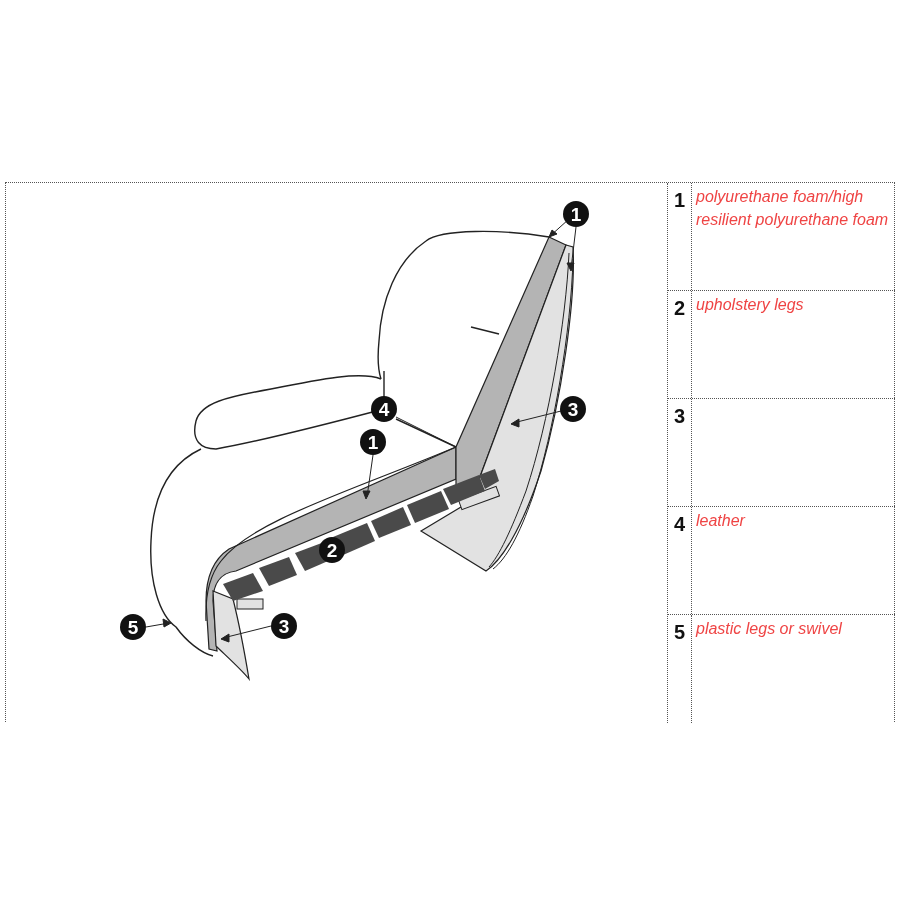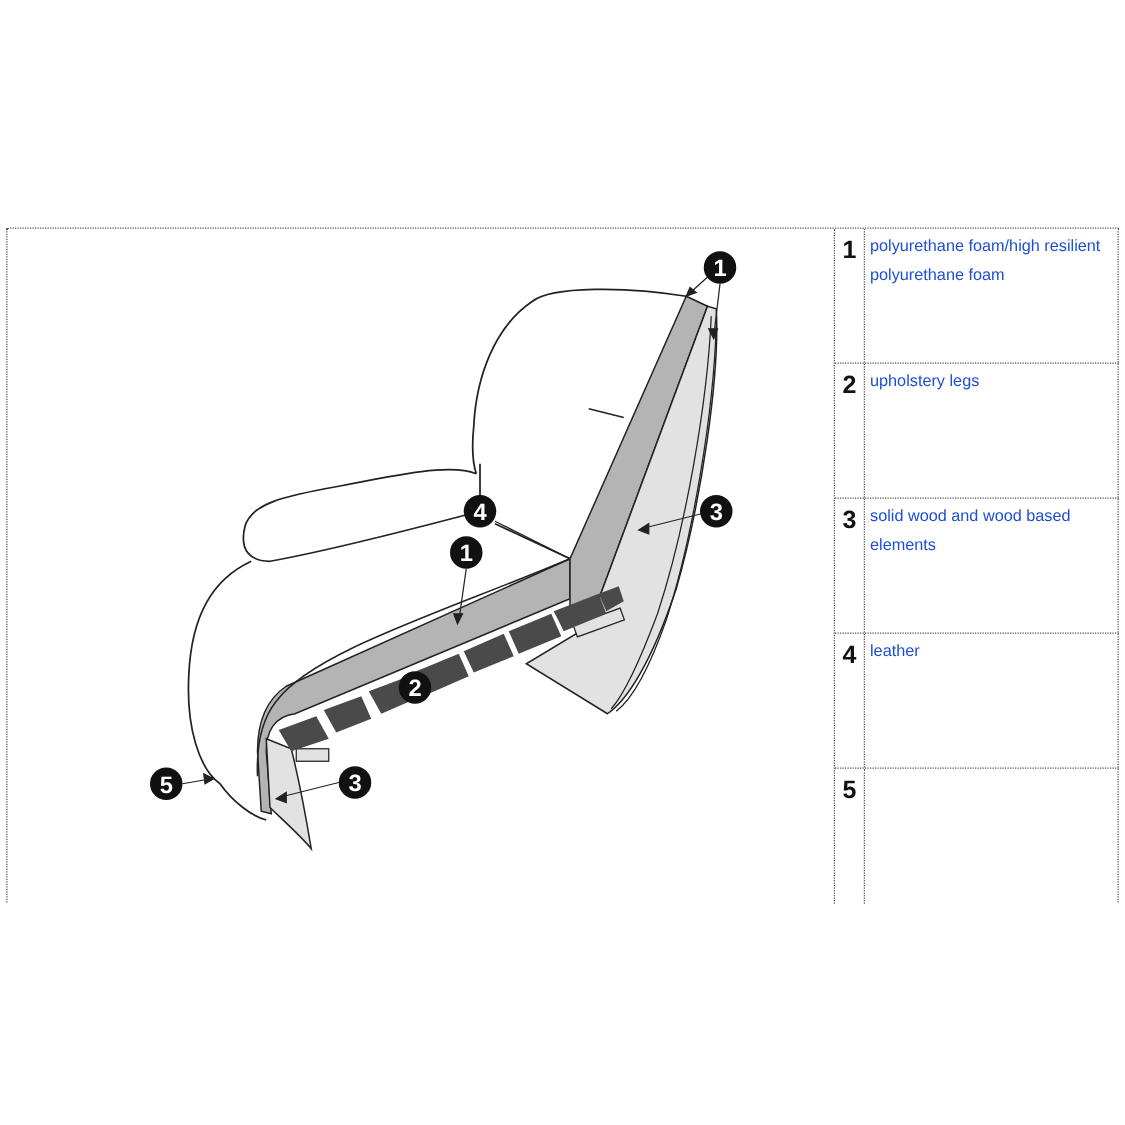--- a/index.html
+++ b/index.html
@@ -6,21 +6,21 @@
   body { width:900px; height:900px; position:relative; overflow:hidden; font-family:"Liberation Sans", sans-serif; }
   .frame { position:absolute; left:5px; top:182px; width:890px; height:540px;
            border-top:1px dotted #555; border-left:1px dotted #555; border-right:1px dotted #555; box-sizing:border-box; }
   .diagram { position:absolute; left:0; top:0; width:661px; height:540px; }
   .legend { position:absolute; left:661px; top:0; width:228px; height:540px;
             border-left:1px dotted #555; box-sizing:border-box; }
   .legend-row { position:relative; height:108px; border-bottom:1px dotted #555; box-sizing:border-box; display:flex; }
   .legend-row:last-child { border-bottom:none; }
   .legend-num { width:24px; border-right:1px dotted #555; box-sizing:border-box; font-weight:bold;
                 font-size:20px; color:#111; text-align:center; padding-top:6px; font-family:"Liberation Sans", sans-serif; }
-  .legend-text { flex:1; font-size:13px; line-height:23px; color:#1d4ed8; padding:2px 4px 0 4px; }
+  .legend-text { flex:1; font-size:16px; line-height:23px; color:#ef4444; padding:2px 4px 0 4px;font-style:italic; }
   svg text { font-family:"Liberation Sans", sans-serif; }
 </style>
 </head>
 <body>
 
 <div class="frame">
   <div class="diagram">
     <svg width="661" height="540" viewBox="5 182 661 540" xmlns="http://www.w3.org/2000/svg">
       <g stroke="#222" stroke-width="1.4" fill="none" stroke-linejoin="round">
 
@@ -111,23 +111,23 @@
     <div class="legend-row">
       <div class="legend-num">1</div>
       <div class="legend-text">polyurethane foam/high resilient polyurethane foam</div>
     </div>
     <div class="legend-row">
       <div class="legend-num">2</div>
       <div class="legend-text">upholstery legs</div>
     </div>
     <div class="legend-row">
       <div class="legend-num">3</div>
-      <div class="legend-text">solid wood and wood based elements</div>
     </div>
     <div class="legend-row">
       <div class="legend-num">4</div>
       <div class="legend-text">leather</div>
     </div>
     <div class="legend-row">
       <div class="legend-num">5</div>
+      <div class="legend-text">plastic legs or swivel</div>
     </div>
   </div>
 </div>
 
 </body></html>

